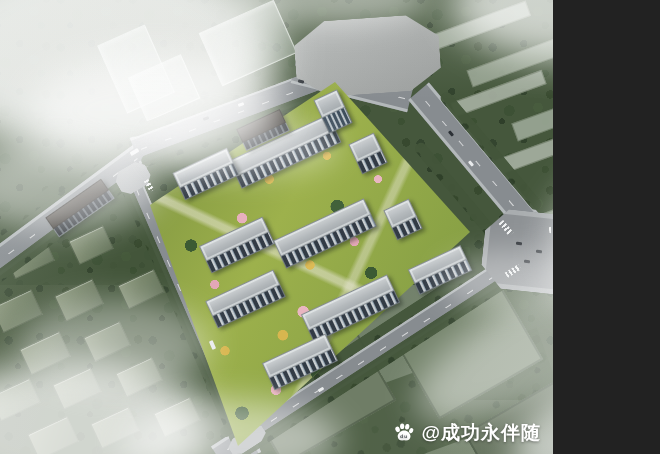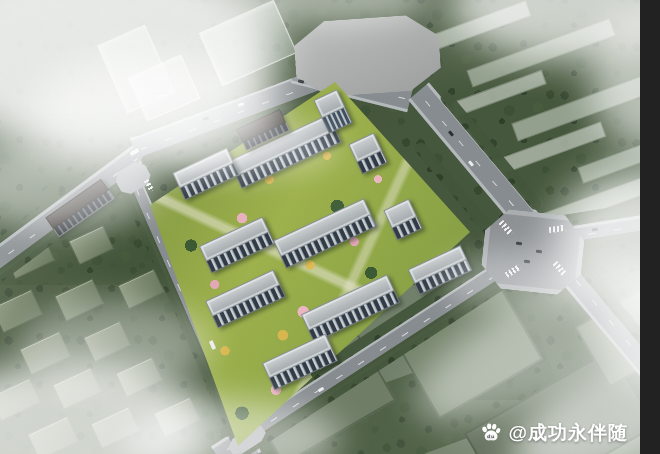--- a/index.html
+++ b/index.html
@@ -1,16 +1,16 @@
 <!DOCTYPE html>
 <html><head>
 <meta charset="utf-8">
 <style>
   html,body{margin:0;padding:0;background:#222;}
-  #stage{position:relative;width:640px;height:454px;overflow:hidden;
+  #stage{position:relative;width:553px;height:454px;overflow:hidden;
          font-family:"Liberation Sans","DejaVu Sans",sans-serif;
          background:linear-gradient(110deg,#5d6c53 0%,#67765c 35%,#71806a 65%,#7b8972 100%);}
   .abs{position:absolute;}
 
   
   .grove{
     background-color:#43553a;
     background-image:
       radial-gradient(circle 7px at 12% 30%, #31422c 60%, transparent 61%),
       radial-gradient(circle 9px at 35% 62%, #3b4f33 60%, transparent 61%),

